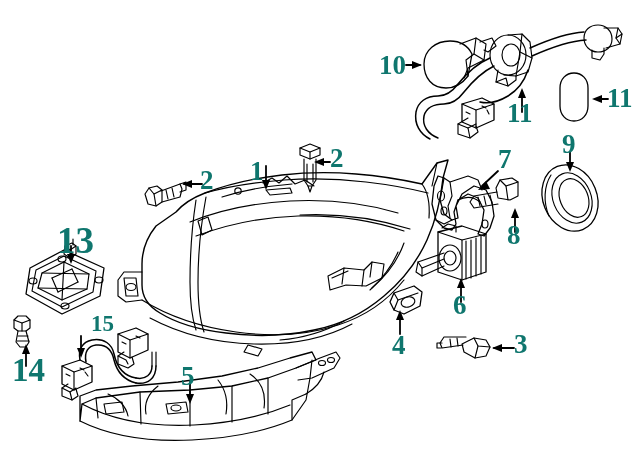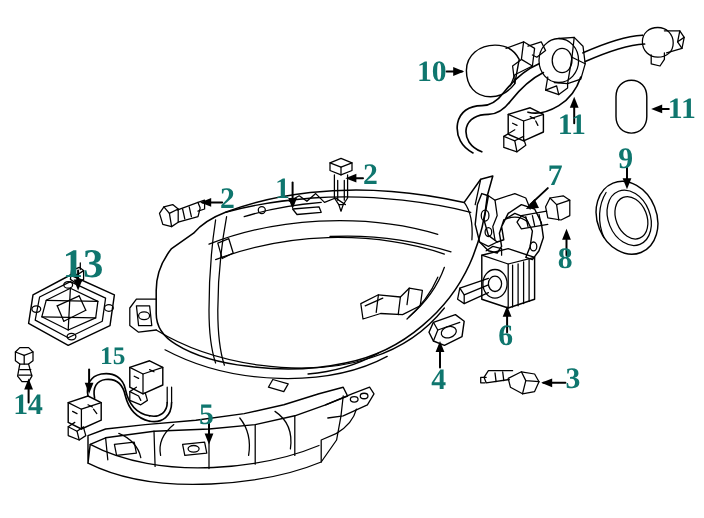--- a/index.html
+++ b/index.html
@@ -345,16 +345,16 @@
   <div class="callout" style="left:392px;top:332px;font-size:27px;"><span>4</span></div>
   <div class="callout" style="left:181px;top:363px;font-size:27px;"><span>5</span></div>
   <div class="callout" style="left:453px;top:292px;font-size:27px;"><span>6</span></div>
   <div class="callout" style="left:498px;top:146px;font-size:27px;"><span>7</span></div>
   <div class="callout" style="left:507px;top:222px;font-size:27px;"><span>8</span></div>
   <div class="callout" style="left:562px;top:131px;font-size:27px;"><span>9</span></div>
   <div class="callout" style="left:379px;top:52px;font-size:27px;"><span>10</span></div>
   <div class="callout" style="left:607px;top:85px;font-size:27px;"><span>11</span></div>
   <div class="callout" style="left:507px;top:100px;font-size:27px;"><span>11</span></div>
   <div class="callout" style="left:57px;top:222px;font-size:37px;"><span>13</span></div>
-  <div class="callout" style="left:12px;top:354px;font-size:27px;"><span>14</span></div>
+  <div class="callout" style="left:12px;top:354px;font-size:33px;"><span>14</span></div>
   <div class="callout" style="left:66px;top:312px;font-size:23px;margin-left:25px;"><span>15</span></div>
 
 </div>
 
 </body></html>

